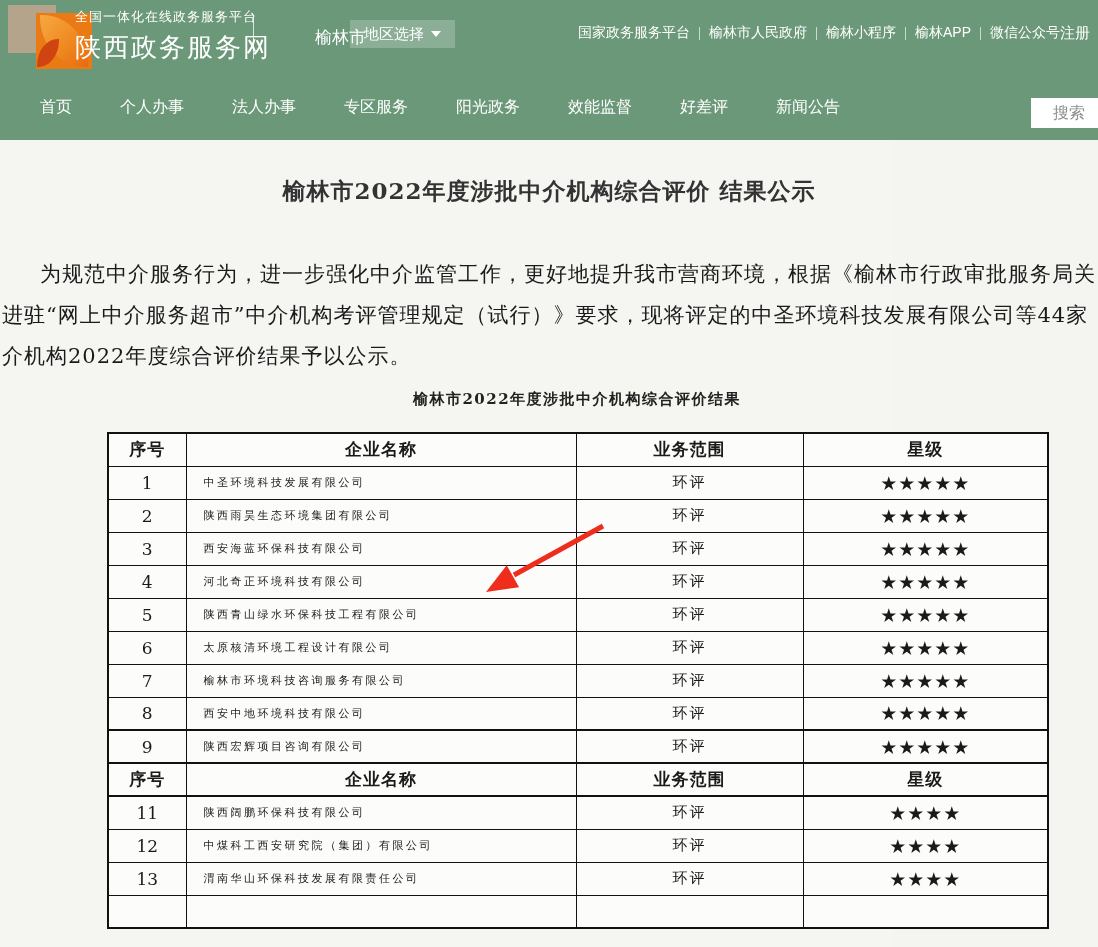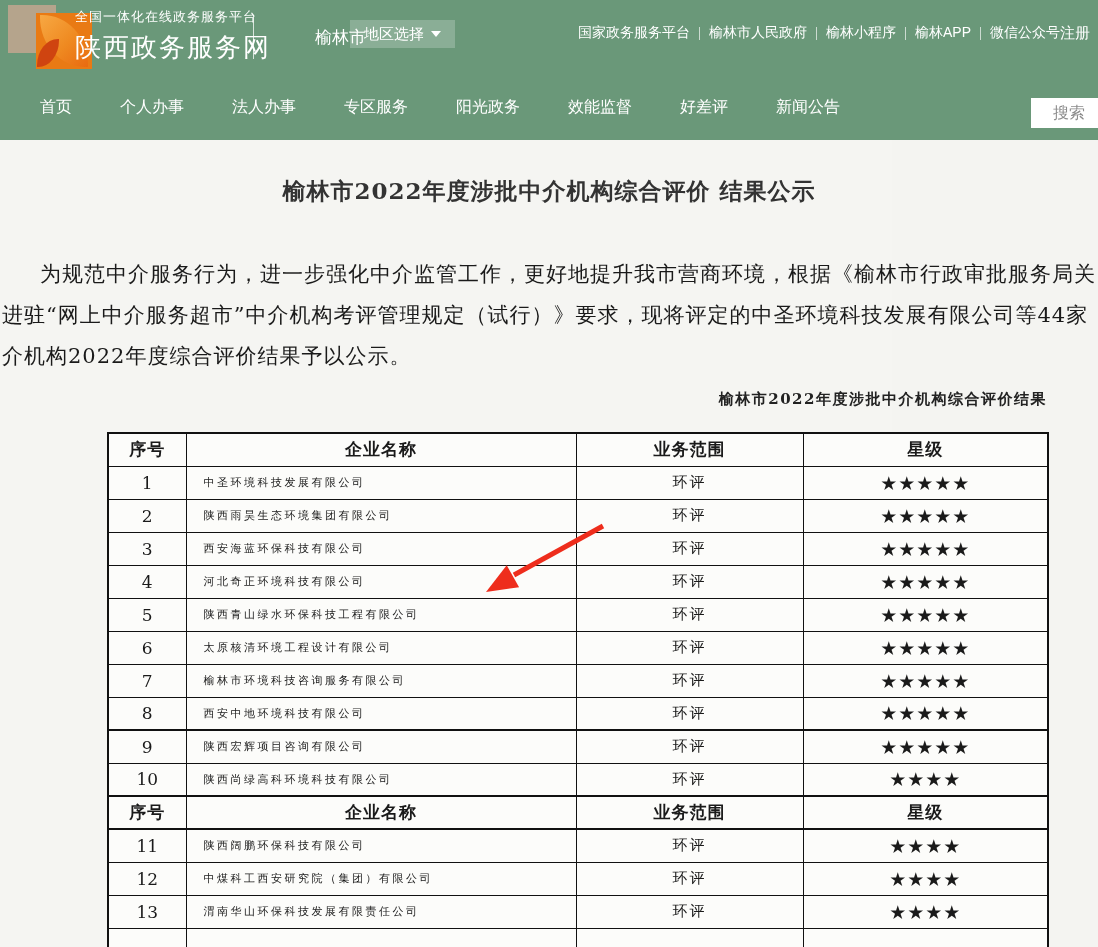--- a/index.html
+++ b/index.html
@@ -49,21 +49,21 @@
                font-family:"DejaVu Serif",serif; color:#1a1a1a; }
 
   .doc-title { position:absolute; left:0; top:36px; width:1098px; text-align:center;
                font-size:23px; font-weight:bold; letter-spacing:1px; color:#333; white-space:nowrap; }
 
   .doc-paragraph { position:absolute; left:0; top:114px; width:1400px; }
   .doc-paragraph .pline { display:block; white-space:nowrap; height:41px; line-height:41px;
                           font-size:21px; letter-spacing:1px; padding-left:2px; }
   .doc-paragraph .pline.indent { padding-left:40px; }
 
-  .table-caption { position:absolute; left:107px; top:250px; width:940px; text-align:right;
+  .table-caption { position:absolute; left:107px; top:250px; width:940px; text-align:center;
                    font-size:15px; font-weight:bold; letter-spacing:1.5px; color:#222; white-space:nowrap; }
 
   .results-table { position:absolute; left:107px; top:292px; width:940px; border-collapse:collapse;
                    table-layout:fixed; background:#fcfcfa; border:2px solid #111; }
   .results-table td { border:1px solid #111; height:33px; overflow:hidden; }
   .hcell { font-weight:bold; text-align:center; font-size:17px; letter-spacing:1px; }
   .cell-no { text-align:center; font-size:17px; }
   .cell-name { padding-left:17px; font-size:11px; letter-spacing:2.5px; white-space:nowrap; }
   .cell-scope { text-align:center; font-size:15px; letter-spacing:2px; }
   .cell-stars { text-align:center; font-size:19px; letter-spacing:1px; }
@@ -200,26 +200,20 @@
           <td class="cell-name">西安中地环境科技有限公司</td>
           <td class="cell-scope">环评</td>
           <td class="cell-stars">★★★★★</td>
         </tr>
         <tr>
           <td class="cell-no">9</td>
           <td class="cell-name">陕西宏辉项目咨询有限公司</td>
           <td class="cell-scope">环评</td>
           <td class="cell-stars">★★★★★</td>
         </tr>
-        <tr class="thick">
-          <td class="cell-no">10</td>
-          <td class="cell-name">陕西尚绿高科环境科技有限公司</td>
-          <td class="cell-scope">环评</td>
-          <td class="cell-stars">★★★★</td>
-        </tr>
         <tr class="hrow-repeat">
           <td class="hcell">序号</td>
           <td class="hcell">企业名称</td>
           <td class="hcell">业务范围</td>
           <td class="hcell">星级</td>
         </tr>
         <tr>
           <td class="cell-no">11</td>
           <td class="cell-name">陕西阔鹏环保科技有限公司</td>
           <td class="cell-scope">环评</td>

